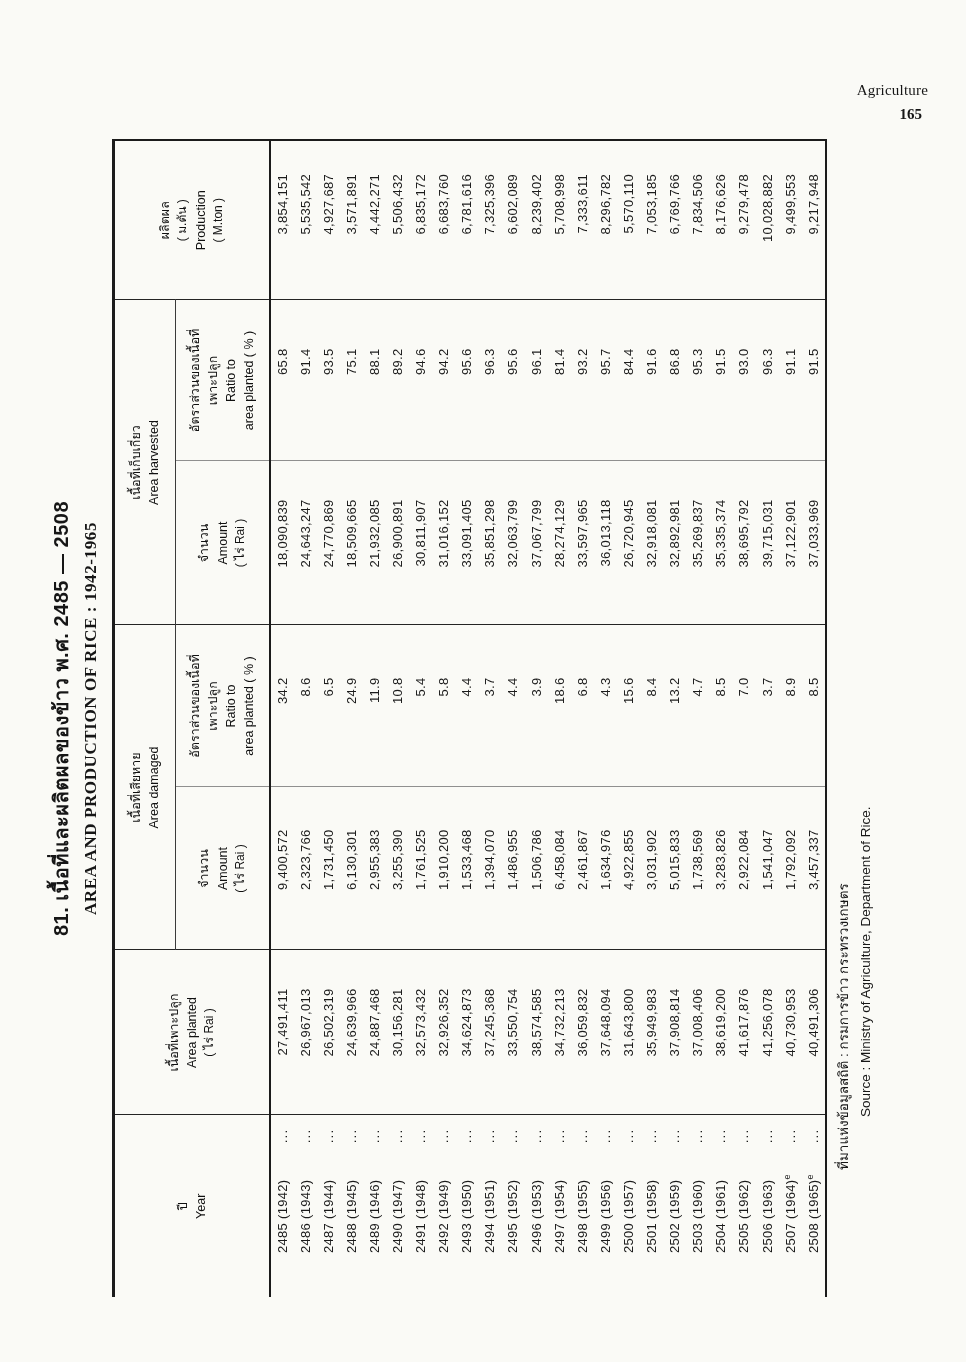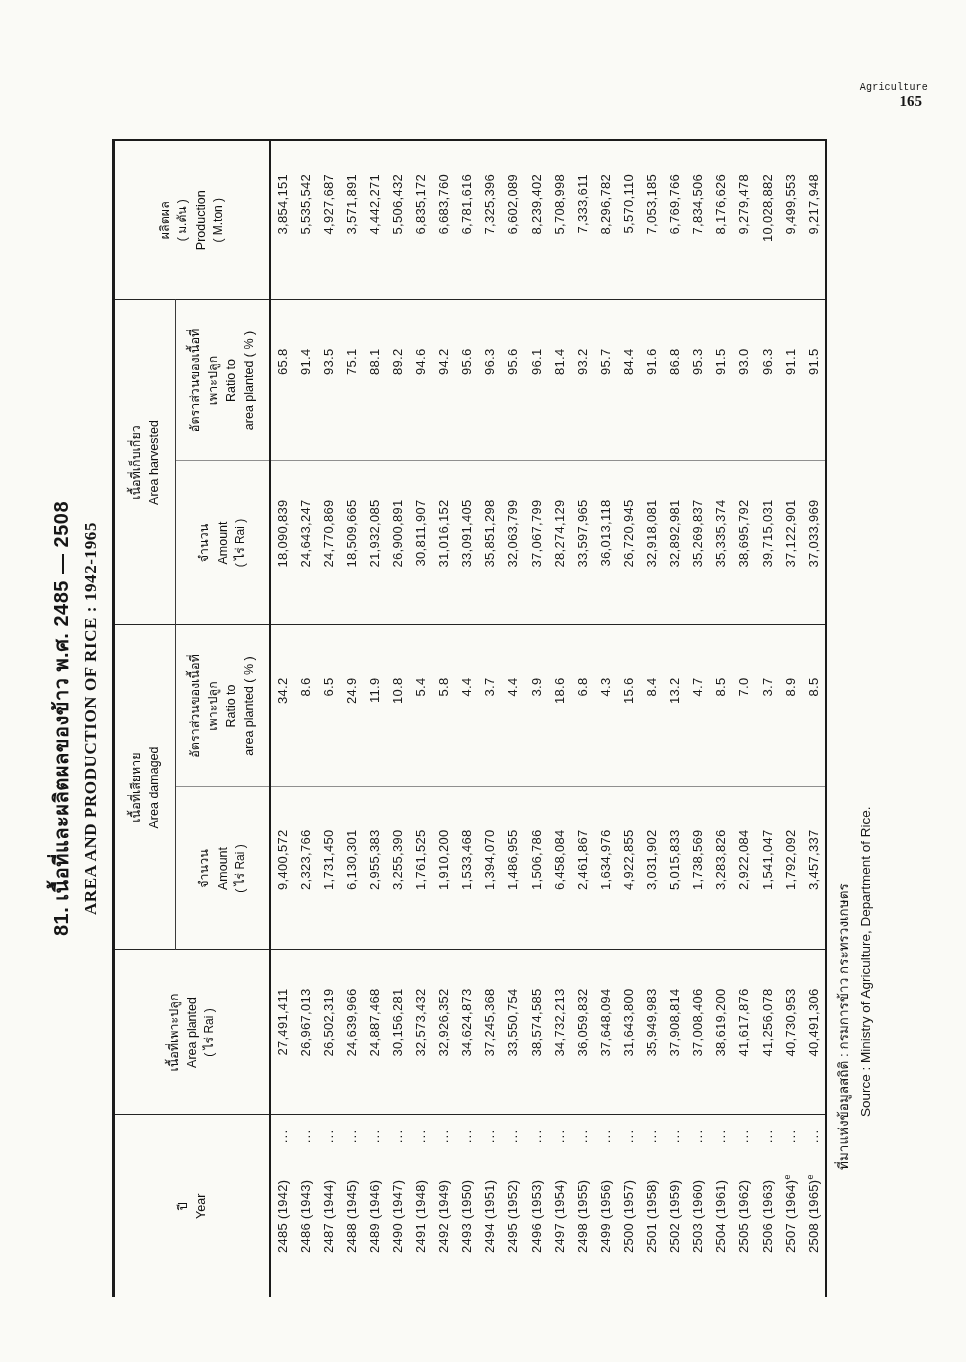--- a/index.html
+++ b/index.html
@@ -3,22 +3,22 @@
 <meta charset="utf-8">
 <style>
   html,body { margin:0; padding:0; }
   body {
     width:966px; height:1362px; position:relative; overflow:hidden;
     background:#fafaf6; font-family:"Liberation Sans", sans-serif; color:#161616;
   }
   
   .corner { position:absolute; top:82px; right:38px; text-align:right;
             font-family:"Liberation Serif", serif; }
-  .corner .sect { font-size:10px; letter-spacing:0.2px;font-family:Liberation Mono, monospace; }
-  .corner .pnum { font-size:15px; font-weight:bold; margin-right:6px; }
+  .corner .sect { font-size:15px; letter-spacing:0.2px; }
+  .corner .pnum { font-size:15px; font-weight:bold; margin-top:7px; margin-right:6px; }
 
   
   .rot { position:absolute; left:45px; top:1340px; width:1320px; height:880px;
          transform:rotate(-90deg); transform-origin:0 0; }
 
   .titleblock { position:absolute; left:43px; top:0; width:1157px; text-align:center; }
   .t-thai { font-size:20px; font-weight:bold; letter-spacing:0.5px; }
   .t-eng  { font-size:17px; font-weight:bold; font-family:"Liberation Serif", serif;
             letter-spacing:0.6px; margin-top:4px; }
 

